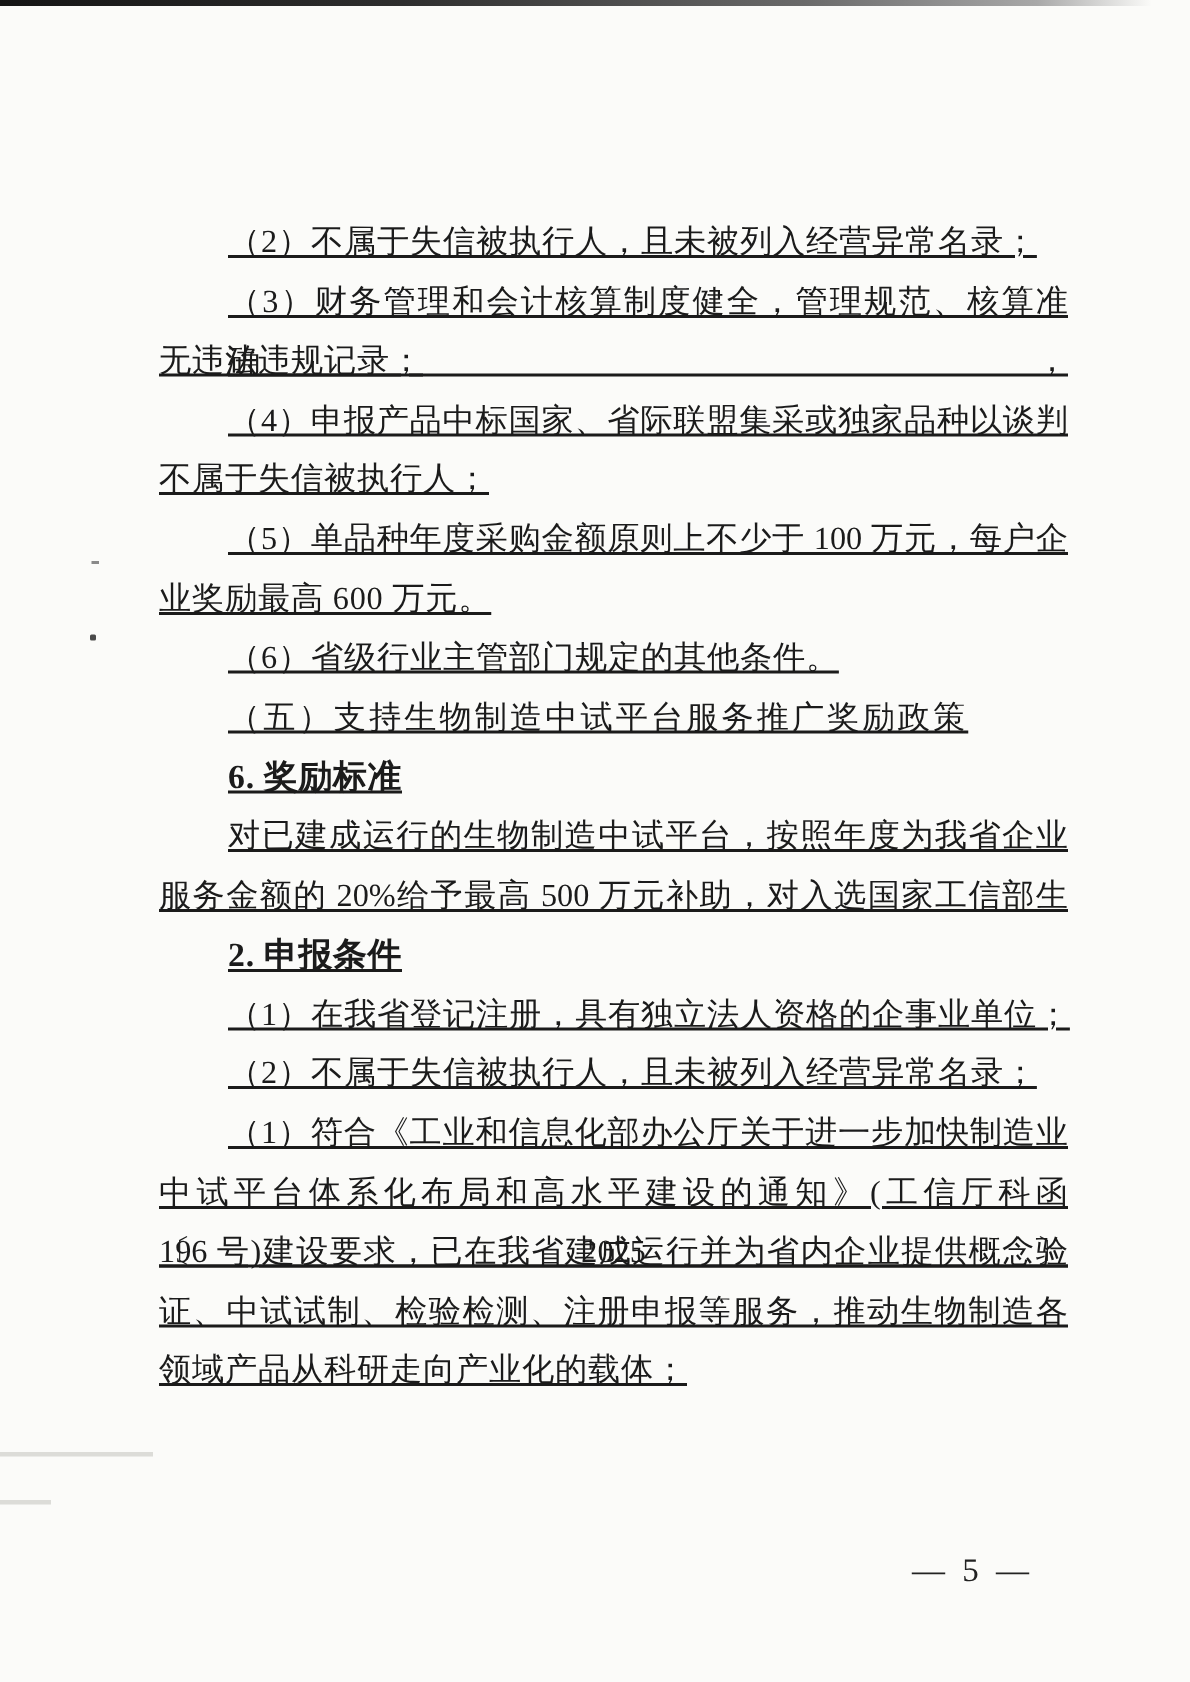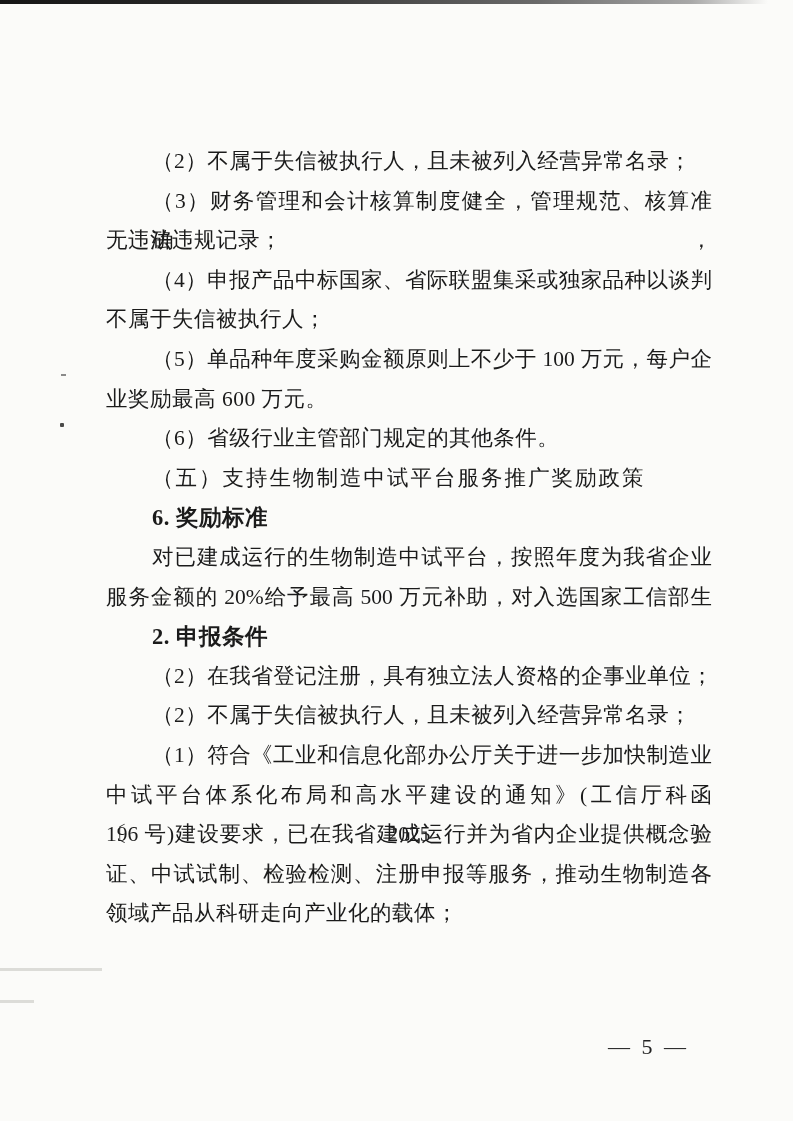--- a/index.html
+++ b/index.html
@@ -20,20 +20,21 @@
     top: 142px; left: 106px;
     width: 606px;
   }
   .line {
     font-size: 21.5px;
     line-height: 39.6px;
     height: 39.6px;
     color: #1b1b1b;
     white-space: nowrap;
     letter-spacing: 0.5px;
+    text-decoration: underline;
   }
   .line.indent { padding-left: 46px; }
   .line.fill {
     white-space: normal;
     text-align: justify;
     text-align-last: justify;
     letter-spacing: 0;
   }
   .line.bold {
     font-weight: bold;
@@ -72,21 +73,21 @@
     <div class="line indent fill">（4）申报产品中标国家、省际联盟集采或独家品种以谈判</div>
     <div class="line">不属于失信被执行人；</div>
     <div class="line indent fill">（5）单品种年度采购金额原则上不少于 100 万元，每户企</div>
     <div class="line">业奖励最高 600 万元。</div>
     <div class="line indent">（6）省级行业主管部门规定的其他条件。</div>
     <div class="line indent kaiti">（五）支持生物制造中试平台服务推广奖励政策</div>
     <div class="line indent bold">6. 奖励标准</div>
     <div class="line indent fill">对已建成运行的生物制造中试平台，按照年度为我省企业</div>
     <div class="line fill">服务金额的 20%给予最高 500 万元补助，对入选国家工信部生</div>
     <div class="line indent bold">2. 申报条件</div>
-    <div class="line indent">（2）在我省登记注册，具有独立法人资格的企事业单位；</div>
+    <div class="line indent">（1）在我省登记注册，具有独立法人资格的企事业单位；</div>
     <div class="line indent">（2）不属于失信被执行人，且未被列入经营异常名录；</div>
     <div class="line indent fill">（1）符合《工业和信息化部办公厅关于进一步加快制造业</div>
     <div class="line fill">中试平台体系化布局和高水平建设的通知》(工信厅科函〔2025〕</div>
     <div class="line fill">196 号)建设要求，已在我省建成运行并为省内企业提供概念验</div>
     <div class="line fill">证、中试试制、检验检测、注册申报等服务，推动生物制造各</div>
     <div class="line">领域产品从科研走向产业化的载体；</div>
   </div>
 
   <div class="page-number">— 5 —</div>
 

